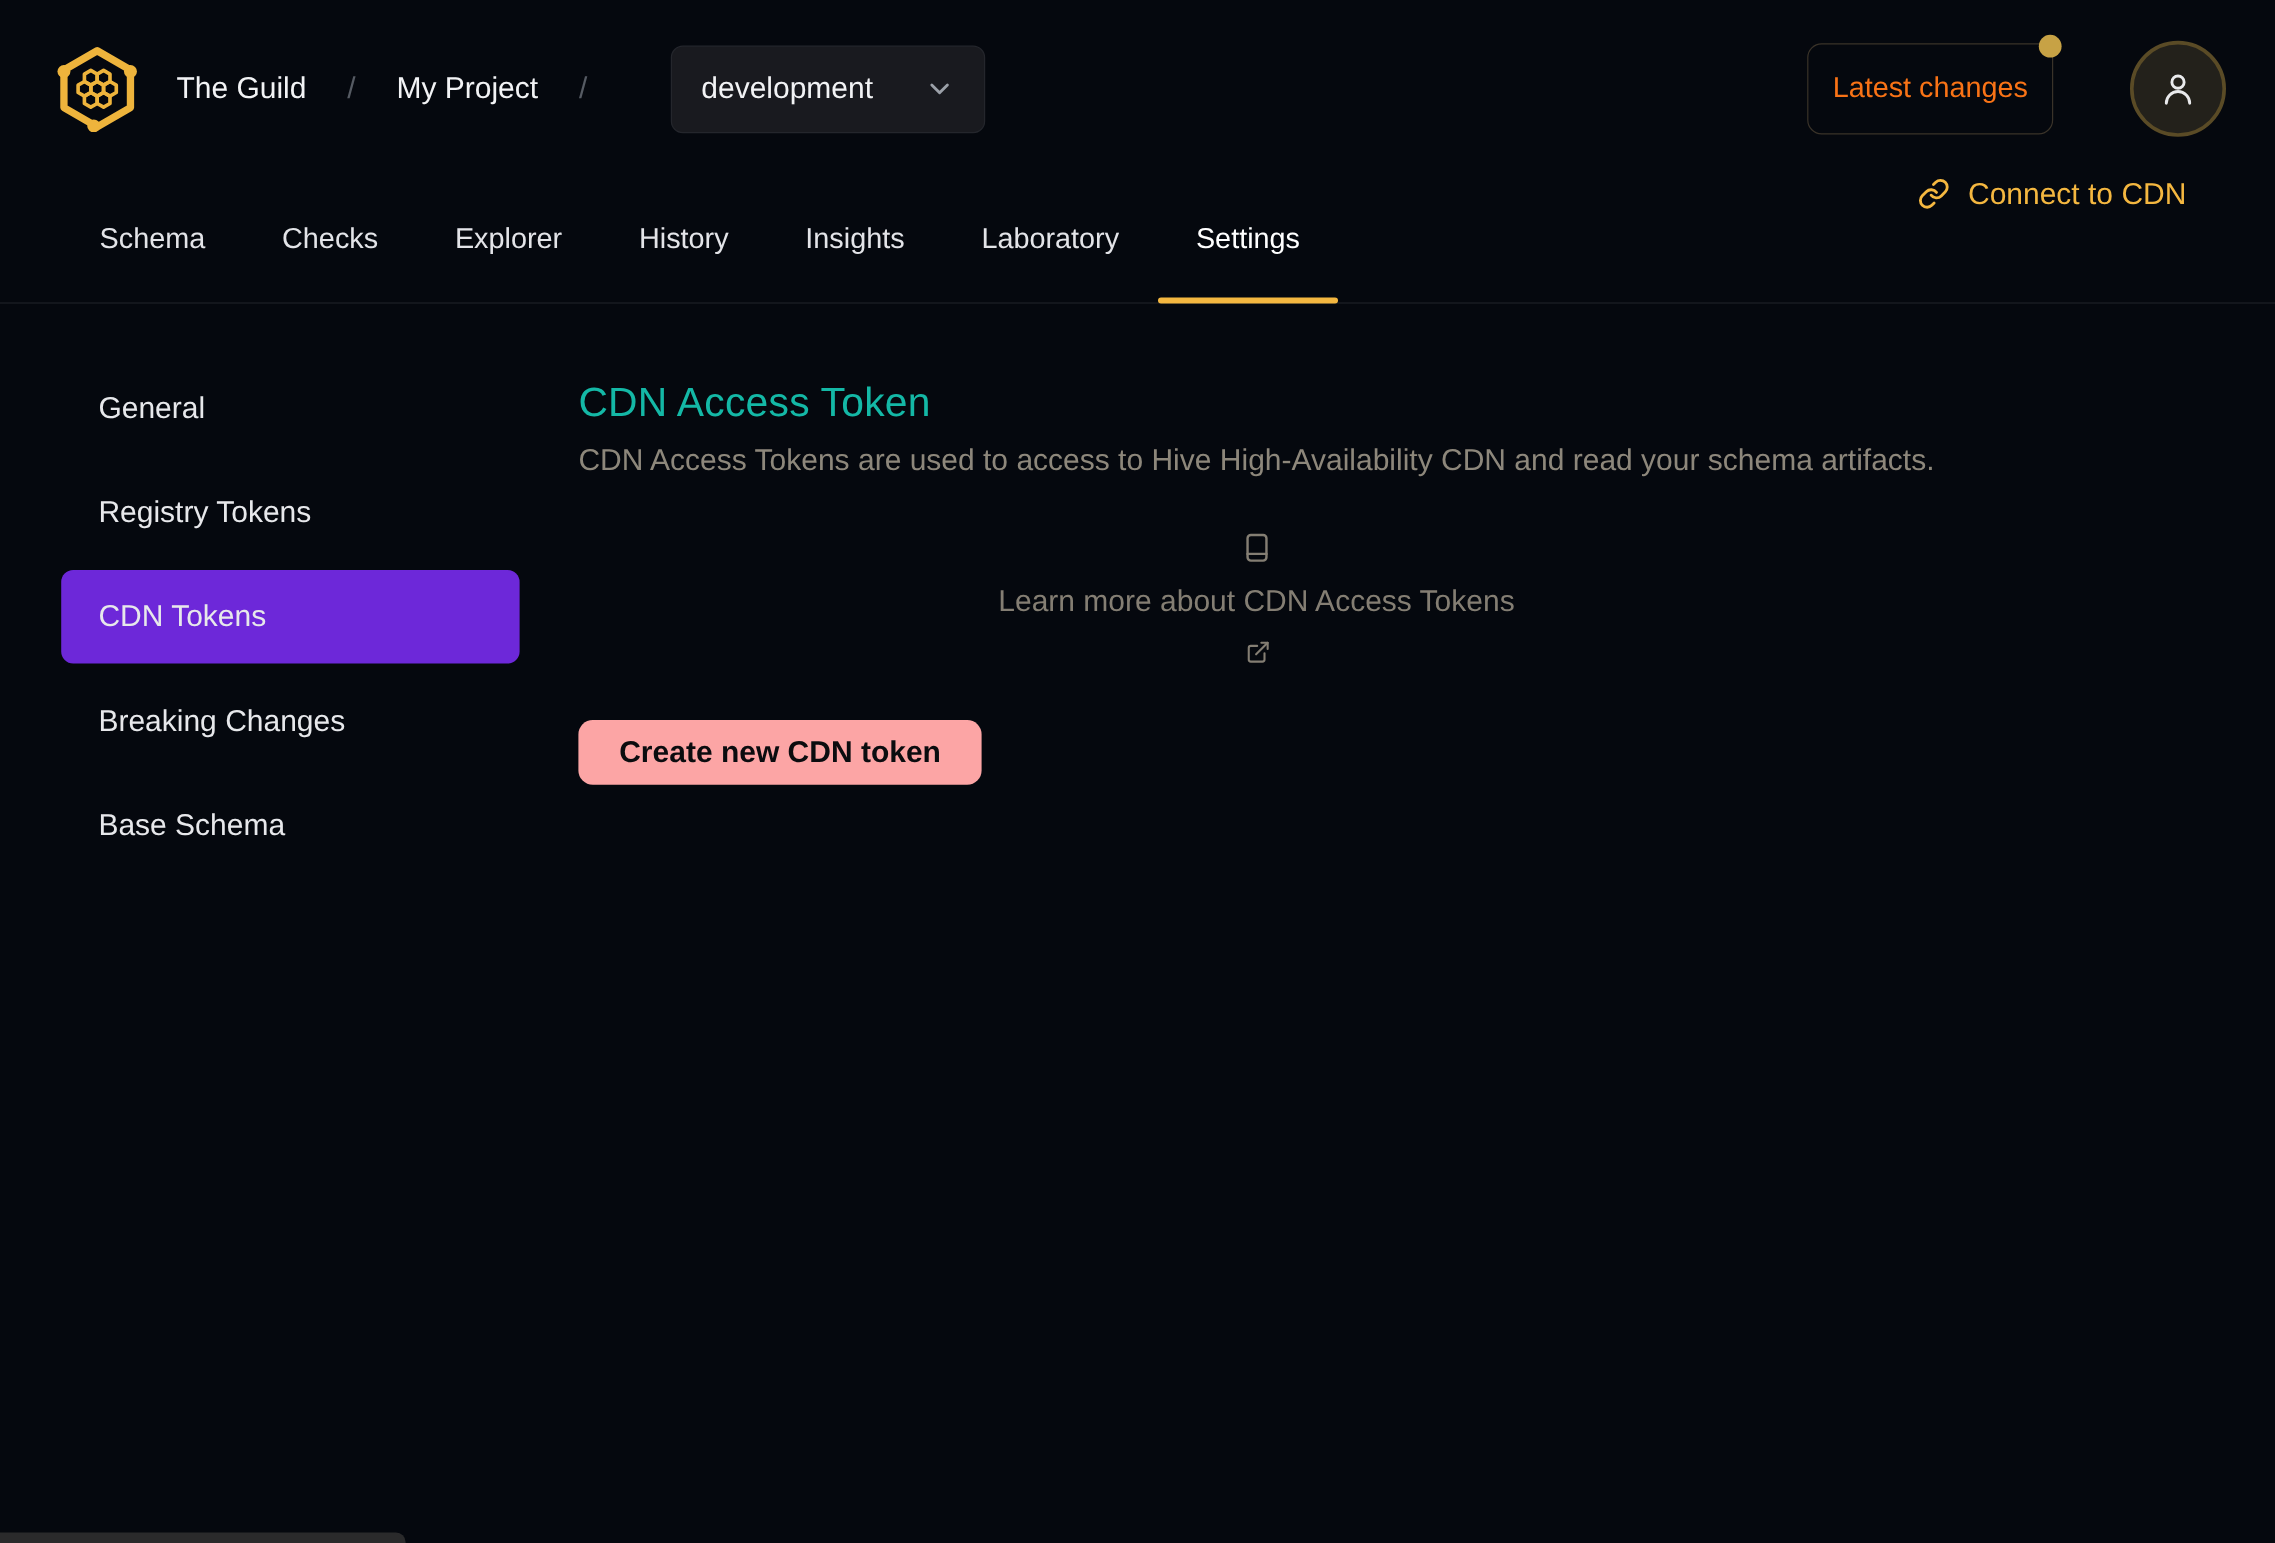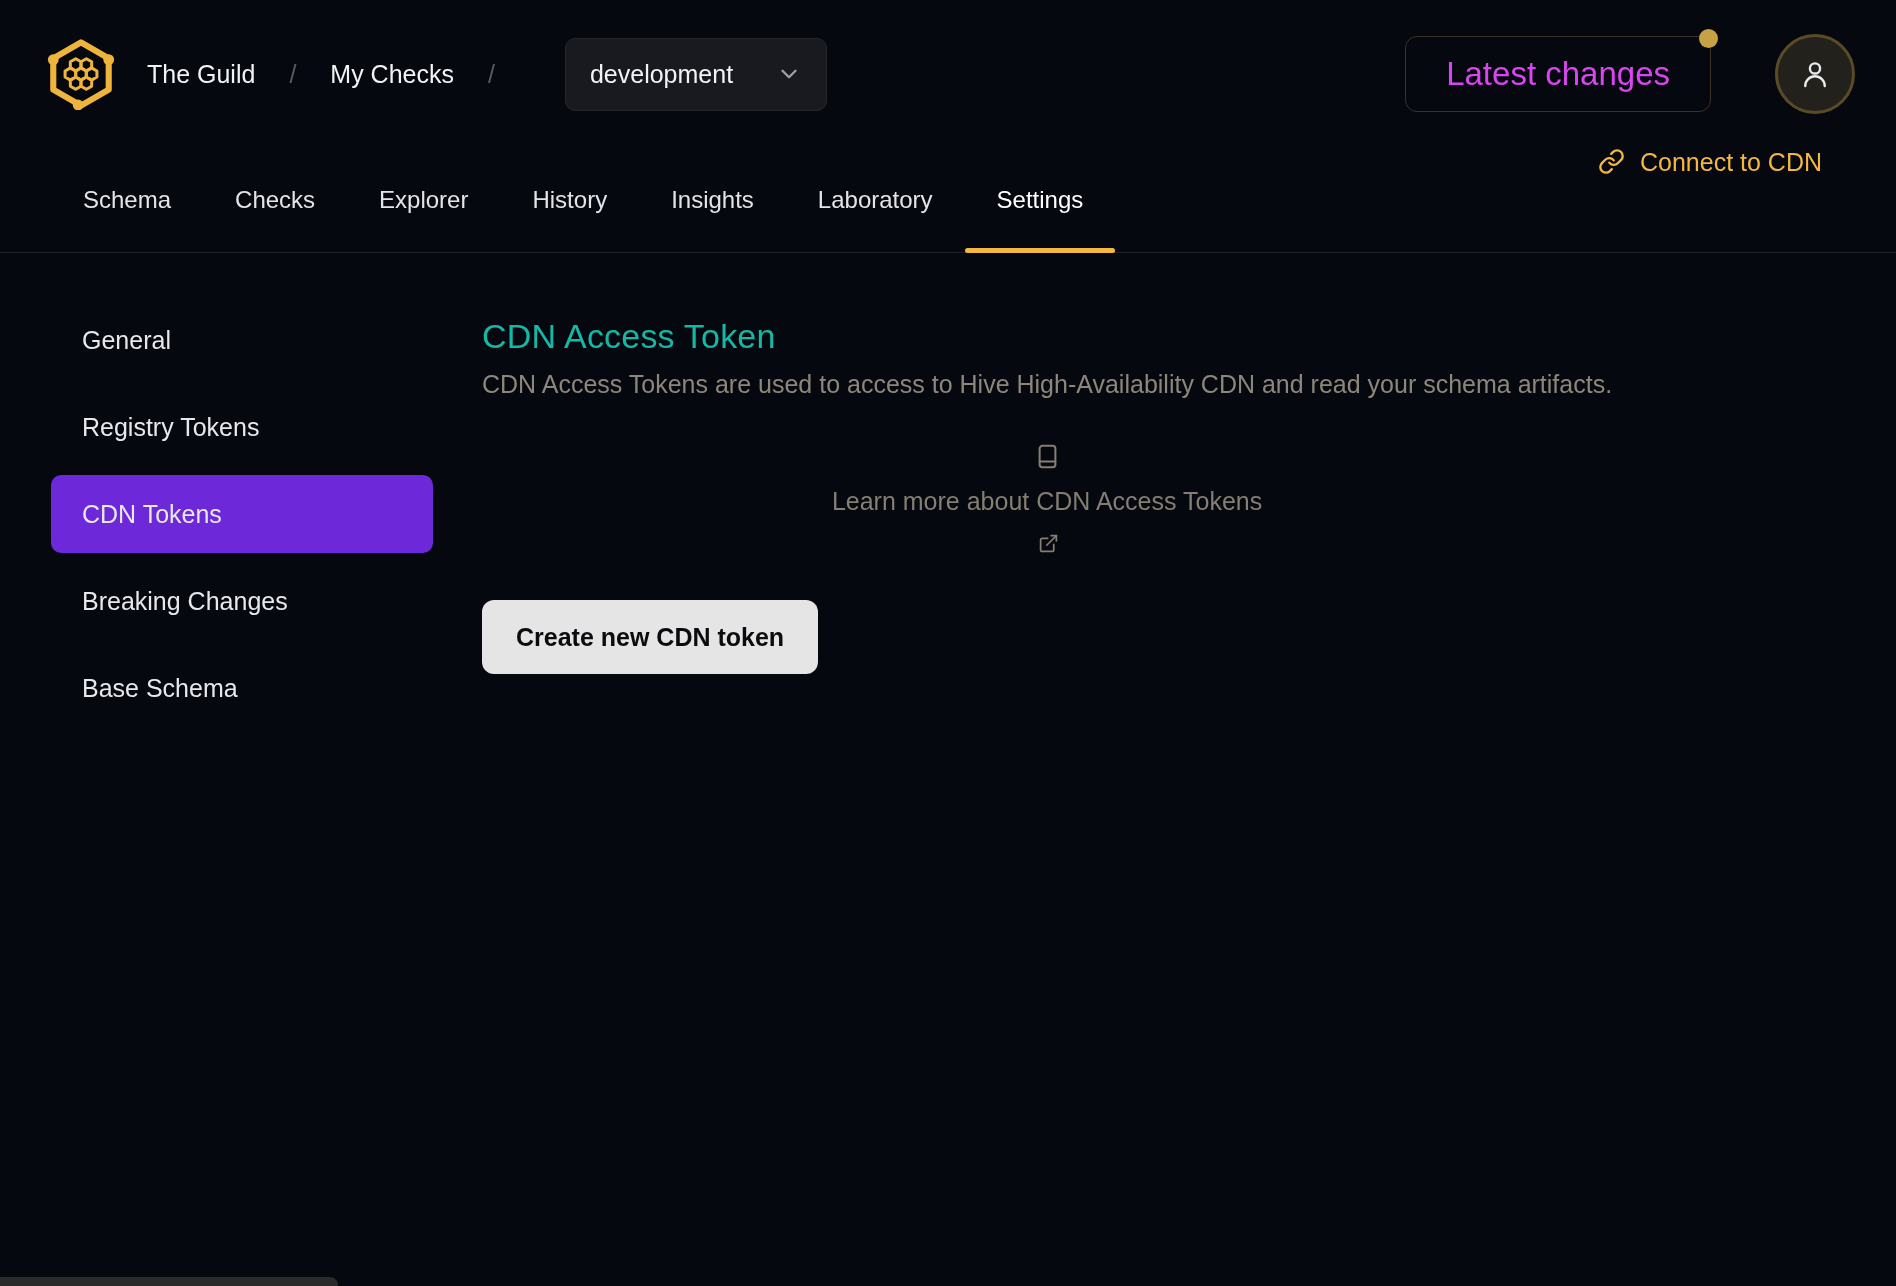--- a/index.html
+++ b/index.html
@@ -31,24 +31,24 @@
     background: #191a1f;
     border: 1px solid #24262c;
     border-radius: 10px;
     display: flex; align-items: center; justify-content: space-between;
     padding: 0 24px;
     font-size: 25px; color: #f2f3f5;
   }
   .header-right { margin-left: auto; display: flex; align-items: center; gap: 64px; }
   .latest-changes {
     position: relative;
-    height: 76px; padding: 0 40px;
+    height: 76px; padding: 0 20px;
     border: 1px solid #3a3329;
     border-radius: 12px;
-    font-size: 33px; color: #d946ef;
+    font-size: 24px; color: #f97316;
     display: flex; align-items: center;
   }
   .notif-dot {
     position: absolute; top: -8px; right: -8px;
     width: 19px; height: 19px; border-radius: 50%;
     background: #c7a245;
   }
   .avatar {
     width: 80px; height: 80px; border-radius: 50%;
     background: #23211b;
@@ -102,22 +102,22 @@
   .page-desc { font-size: 25px; color: #8d877b; margin-top: 14px; }
   .learn-more {
     display: flex; align-items: center; gap: 17px;
     margin-top: 44px;
     font-size: 25px; color: #847e73; flex-direction: column;
   }
   .learn-more svg.book { width: 27px; height: 27px; }
   .learn-more svg.ext { width: 21px; height: 21px; margin-left: 2px; }
   .create-btn {
     margin-top: 46px;
-    height: 74px; padding: 0 34px;
-    background: #e5e5e5; color: #0b0c0f;
+    height: 54px; padding: 0 34px;
+    background: #fca5a5; color: #0b0c0f;
     font-size: 25px; font-weight: 700;
     border-radius: 12px;
     display: inline-flex; align-items: center;
   }
 
   
   .bottom-toast {
     position: absolute; left: 0; bottom: 0;
     width: 338px; height: 9px;
     background: #2a2a2b;
@@ -143,21 +143,21 @@
       <g fill="#eeb43c" stroke="none">
         <circle cx="11.5" cy="30" r="7.5"></circle>
         <circle cx="88.5" cy="30" r="7.5"></circle>
         <circle cx="46" cy="93" r="7.5"></circle>
       </g>
     </svg>
   </div>
   <nav class="breadcrumb">
     <a class="crumb">The Guild</a>
     <span class="crumb-sep">/</span>
-    <a class="crumb">My Checks</a>
+    <a class="crumb">My Project</a>
     <span class="crumb-sep">/</span>
     <button class="target-select">
       <span>development</span>
       <svg width="26" height="26" viewBox="0 0 24 24" fill="none" stroke="#9ba0a8" stroke-width="2.2" stroke-linecap="round" stroke-linejoin="round">
           <path d="M6 9l6 6 6-6"></path>
         </svg>
     </button>
   </nav>
   <div class="header-right">
     <button class="latest-changes">

